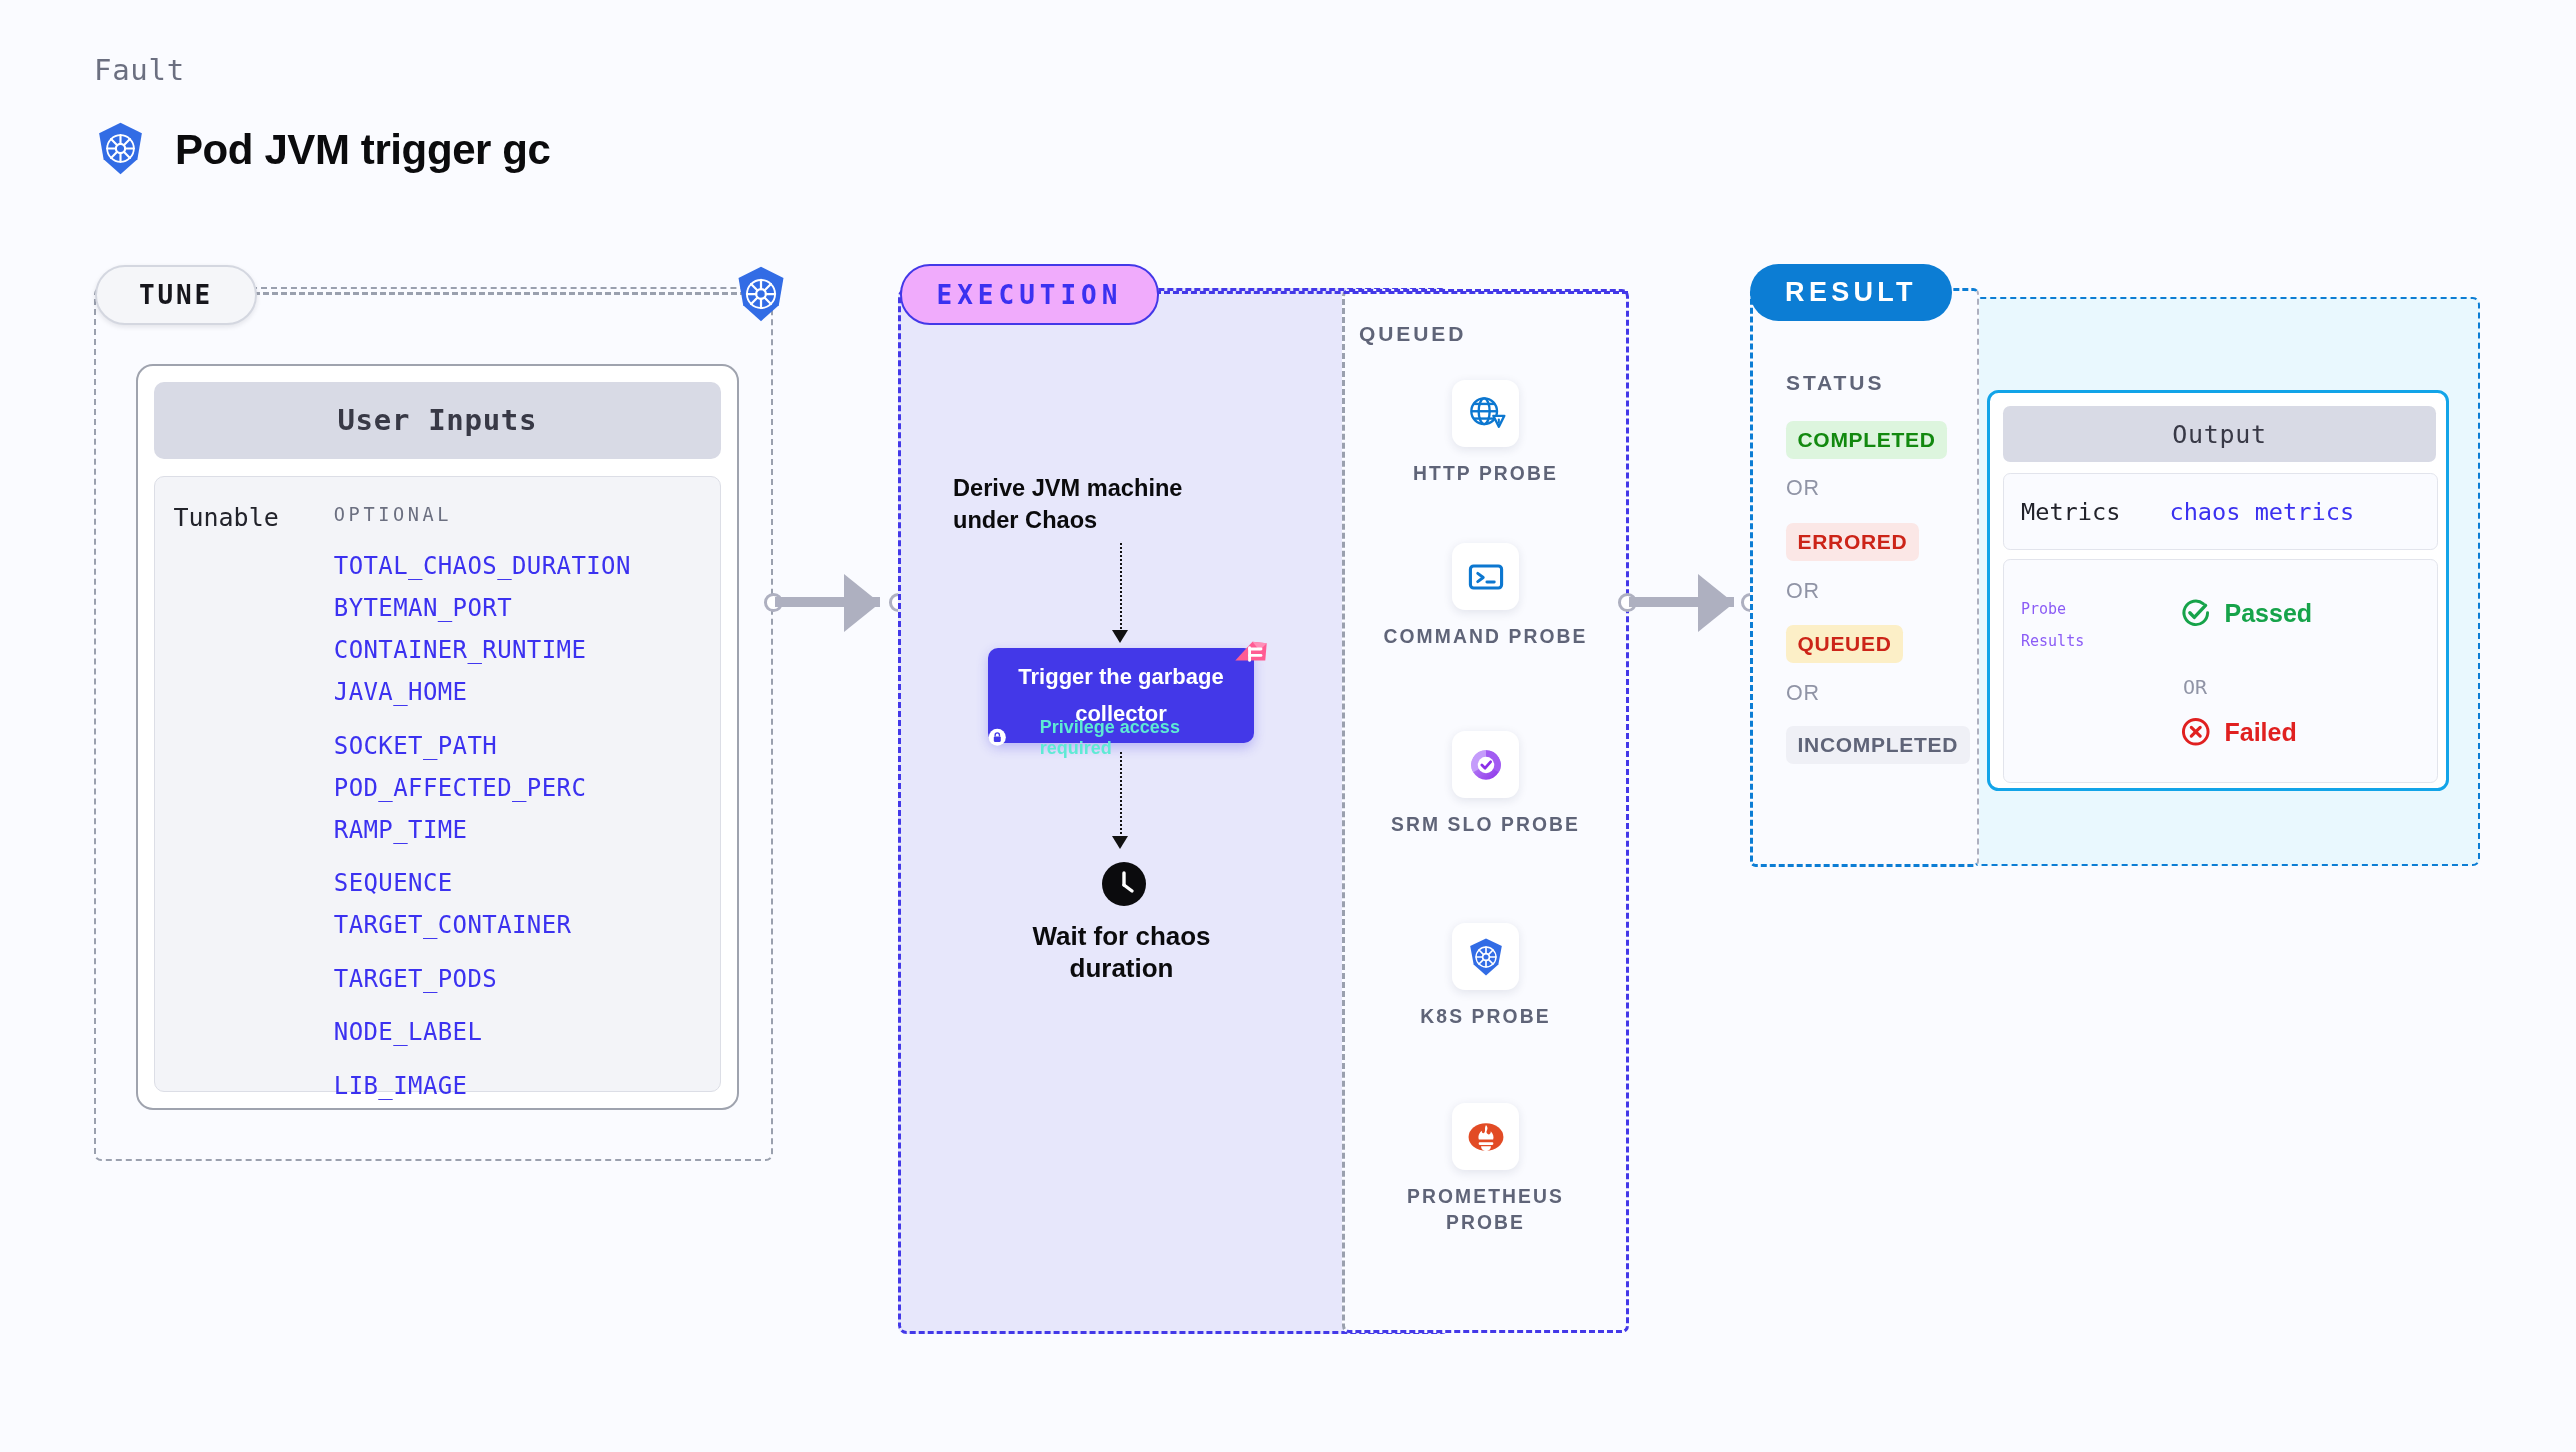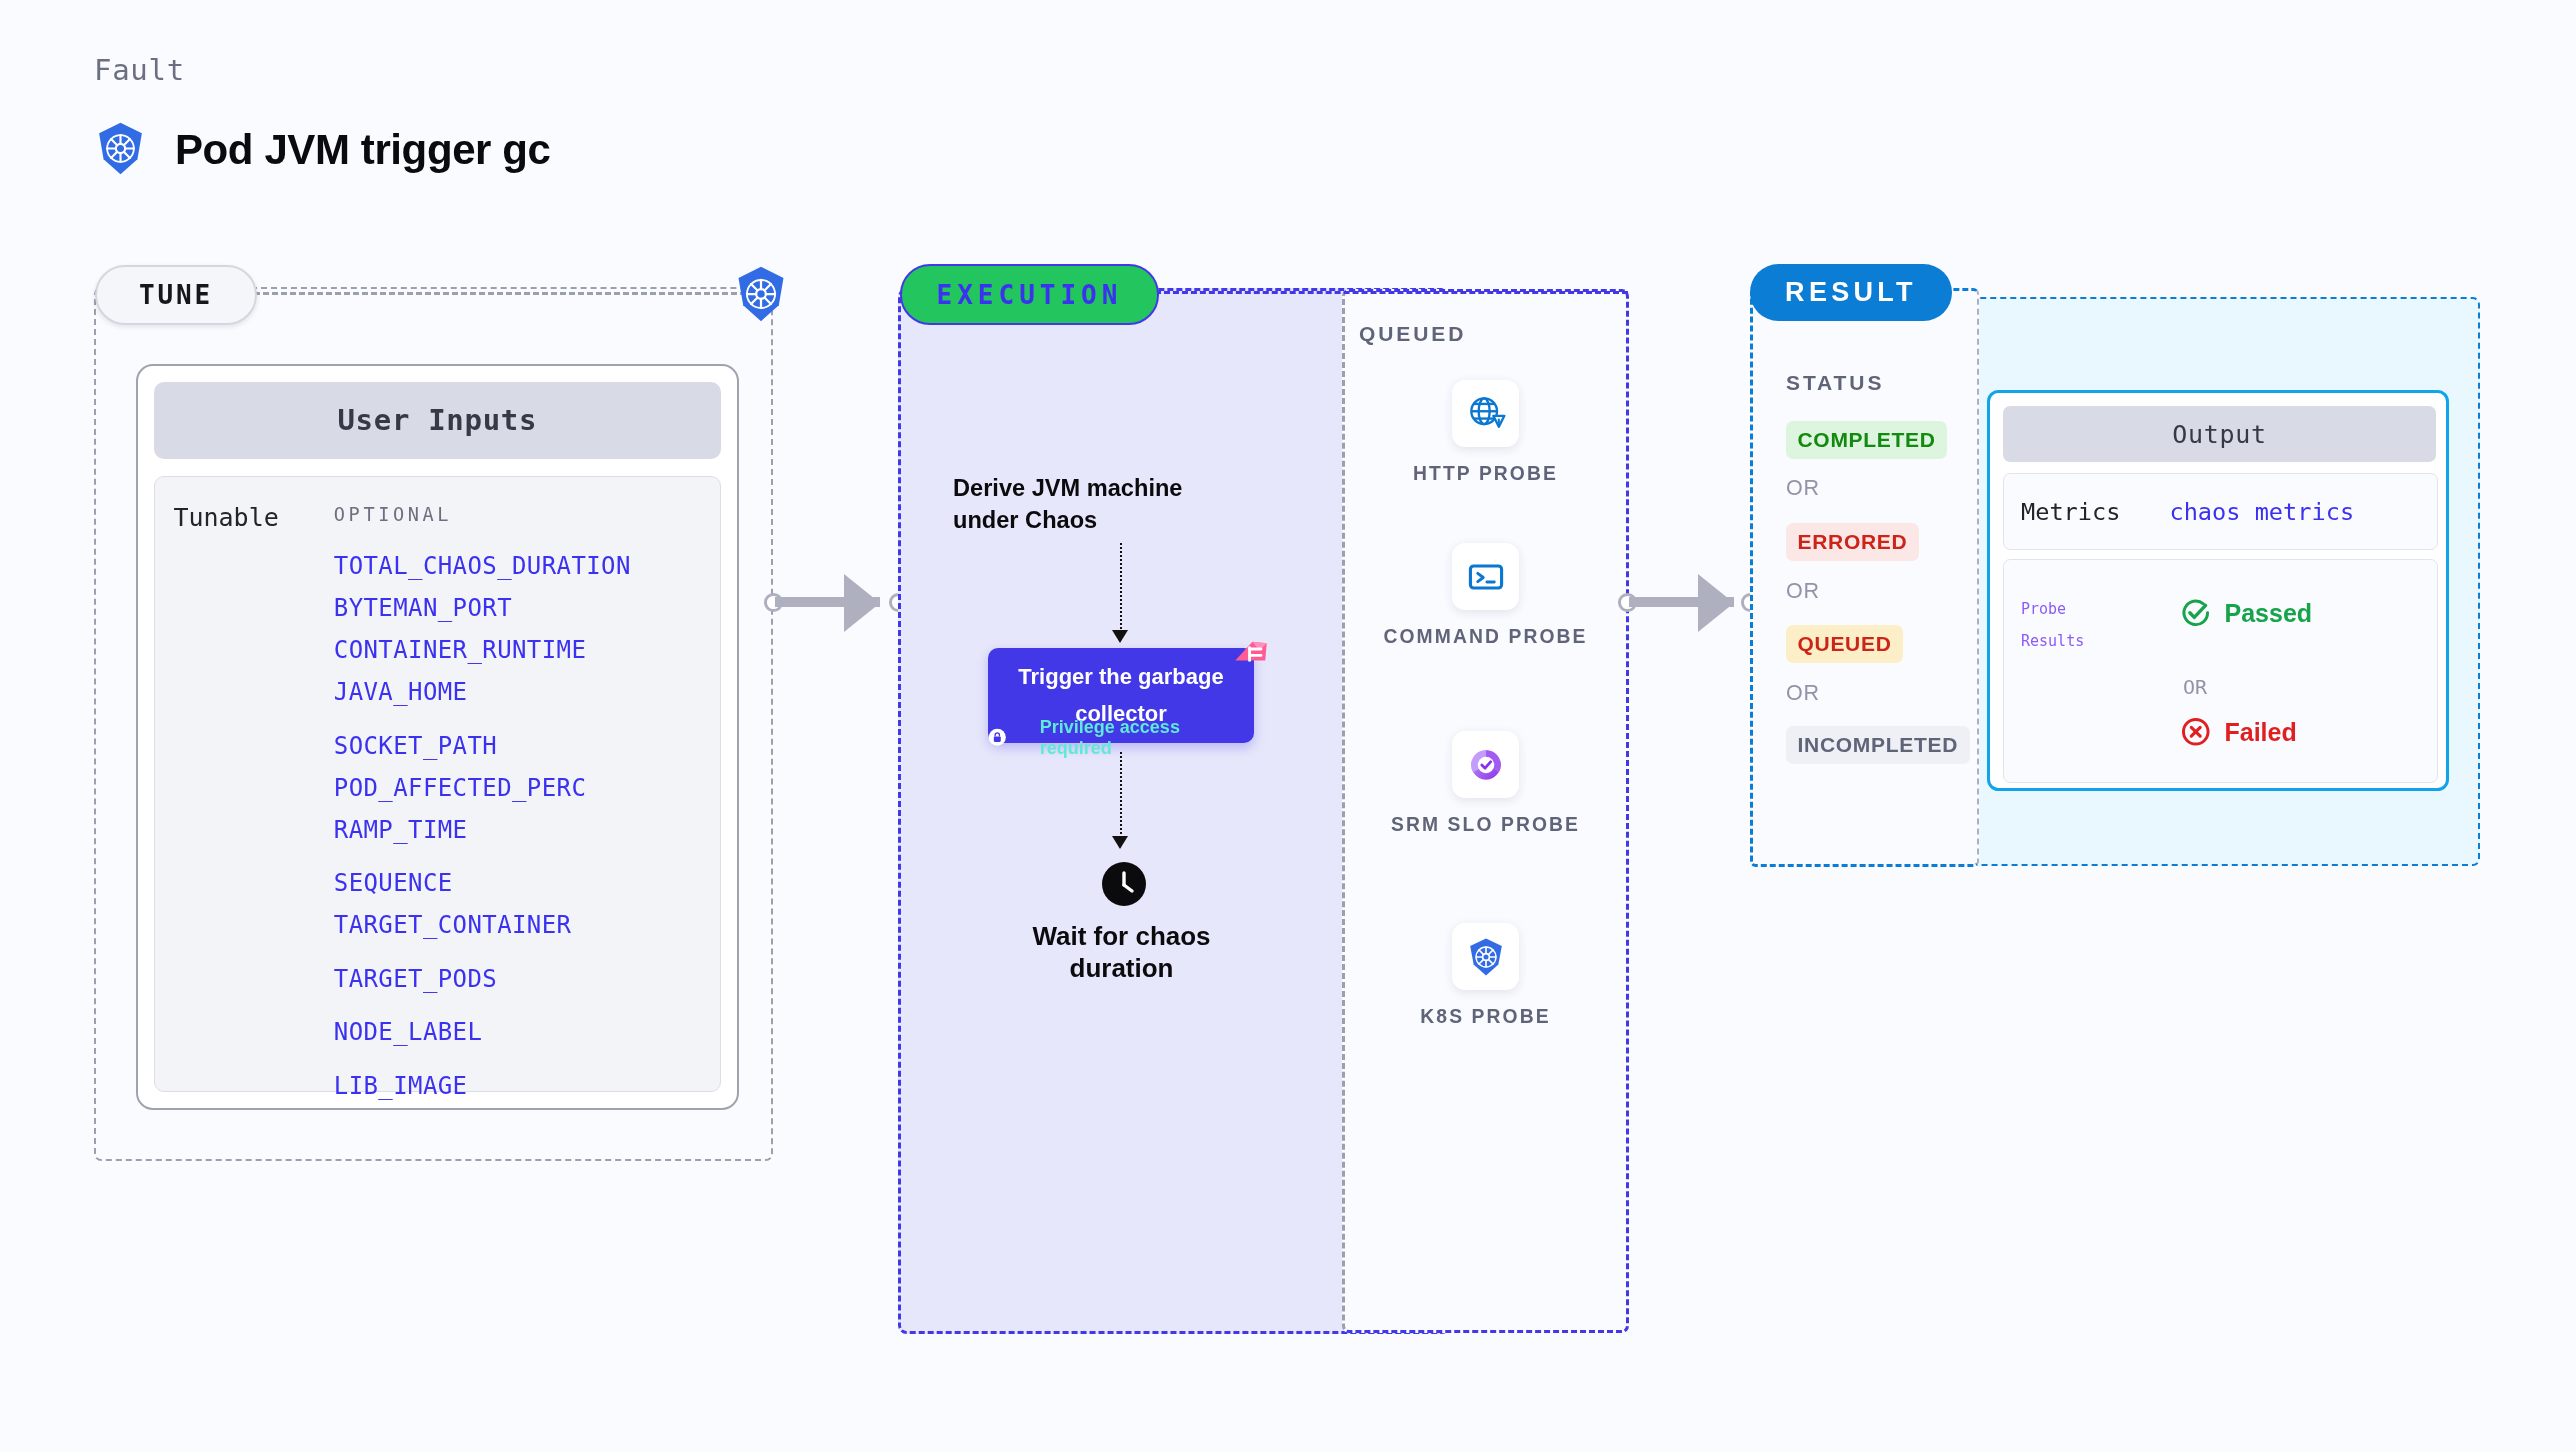--- a/index.html
+++ b/index.html
@@ -95,21 +95,21 @@
 
   
   #exec-box{
     left:898px;top:288px;width:552px;height:1046px;
     border:3.6px dashed #4338E8;border-radius:8.6px;
     background:#E7E7FB;
   }
   #exec-badge{
     position:absolute;left:900px;top:264px;
     width:255px;height:57px;border-radius:30px;
-    background:#22c55e;border:2.9px solid #4338E8;
+    background:#f0abfc;border:2.9px solid #4338E8;
     display:flex;align-items:center;justify-content:center;
     font-family:"DejaVu Sans Mono", monospace;
     font-size:26px;font-weight:bold;color:#3B31F0;letter-spacing:5px;
   }
   #exec-dash-line{
     position:absolute;left:1155px;top:291px;width:473px;height:0;
     border-top:3.6px dashed #4338E8;
   }
 
   #probes-box{
@@ -427,20 +427,31 @@
           <line x1="21.8" y1="21.8" x2="28.5" y2="28.5"></line>
           <line x1="35.5" y1="35.5" x2="42.2" y2="42.2"></line>
           <line x1="42.2" y1="21.8" x2="35.5" y2="28.5"></line>
           <line x1="28.5" y1="35.5" x2="21.8" y2="42.2"></line>
         </g>
       </svg>
     </div>
     <div class="probe-name">K8S PROBE</div>
   </div>
 
+  <div class="probe" style="top:1103px;">
+    <div class="probe-tile">
+      <svg width="44" height="44" viewBox="0 0 48 48">
+        <ellipse cx="24" cy="24" rx="19" ry="15" fill="#E24B25"></ellipse>
+        <path d="M24 11 c4 5 -1 6 1 9 c1.6 2.4 4.6 0.8 4.2 -2.4 c2.6 2.6 3.6 6 2.6 9.2 H16.2 c-1.2 -3.6 0.4 -7.8 3.4 -9.6 c-0.6 3 2 3.6 3 1.4 C23.6 16.6 22 14.6 24 11 Z" fill="#FFFFFF"></path>
+        <rect x="16" y="29.8" width="16" height="2.8" rx="1.2" fill="#FFFFFF"></rect>
+        <path d="M18.6 34.2 h10.8 a5.4 5.4 0 0 1 -10.8 0 Z" fill="#FFFFFF"></path>
+      </svg>
+    </div>
+    <div class="probe-name">PROMETHEUS PROBE</div>
+  </div>
 
   <div class="conn-dot" style="left:1618px;top:593px;"></div>
   <div class="conn-line" style="left:1629px;top:597px;width:105px;"></div>
   <div class="conn-head" style="left:1698px;top:574px;"></div>
   <div class="conn-dot" style="left:1741px;top:593px;"></div>
 
   <div class="dash-box" id="output-box"></div>
   <div class="dash-box" id="result-box"></div>
   <div id="result-badge">RESULT</div>
   <div id="status-label">STATUS</div>

